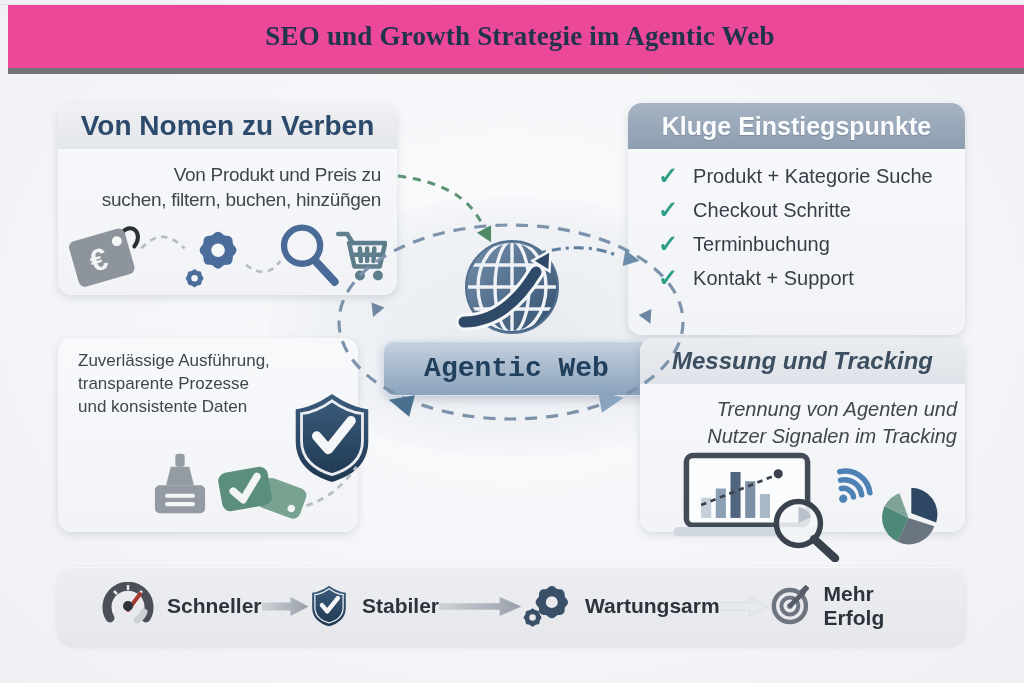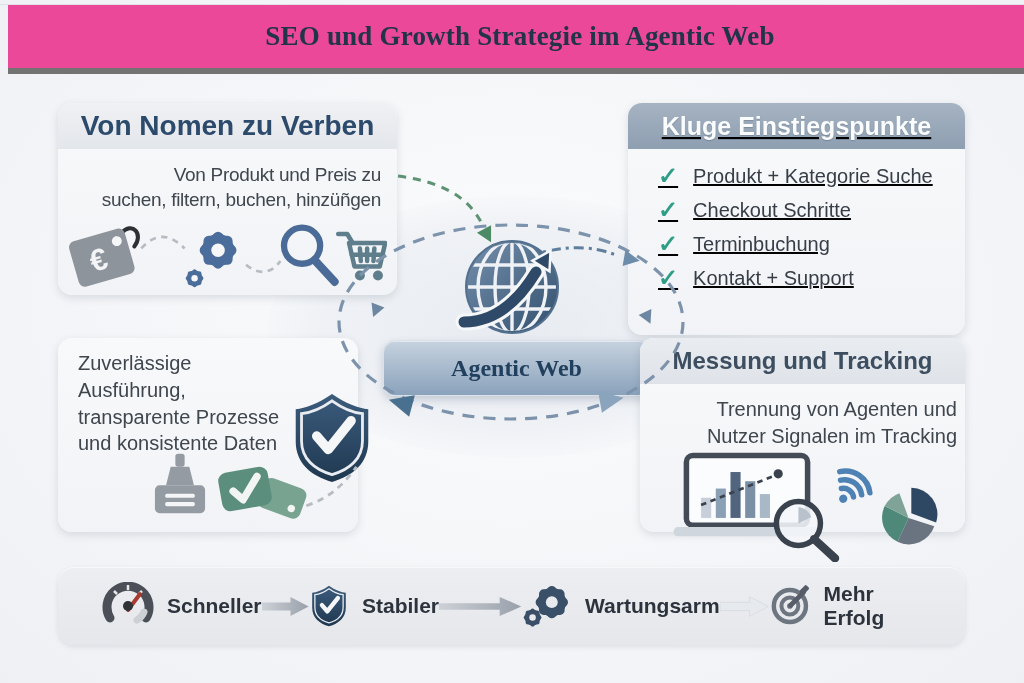--- a/index.html
+++ b/index.html
@@ -21,45 +21,45 @@
     position:absolute;left:268px;top:196px;width:492px;height:262px;border-radius:50%;
     background:radial-gradient(ellipse at center, rgba(221,226,234,.65) 0%, rgba(221,226,234,.35) 55%, rgba(221,226,234,0) 75%);
     z-index:1;
   }
   .pill{
     position:absolute;left:383px;top:340px;width:265px;height:54px;border-radius:12px;z-index:2;
     background:linear-gradient(180deg,#c6d2df,#8aa2bb);
     border:1px solid #d9e1ea;
     box-shadow:0 4px 9px rgba(50,70,100,.22), inset 0 1px 0 rgba(255,255,255,.5);
     display:flex;align-items:center;justify-content:center;
-    font-family:Liberation Serif, serif;font-weight:bold;font-size:24px;color:#21405e;
+    font-family:Liberation Mono, monospace;font-weight:bold;font-size:28px;color:#21405e;
   }
   .card{
     position:absolute;border-radius:14px;z-index:3;
     background:linear-gradient(180deg,#f8f9fb,#f2f3f6);
     box-shadow:0 3px 9px rgba(50,65,90,.15);
   }
   .card-h{
     height:46px;border-radius:14px 14px 0 0;
     display:flex;align-items:center;justify-content:center;
     font-weight:bold;
   }
   .h-light{background:linear-gradient(180deg,#f0f1f4,#e3e6eb);color:#2c4a6b;font-size:28px;}
   .h-steel{background:linear-gradient(180deg,#a6b3c2,#8e9fb1);color:#fbfcfe;font-size:25px;text-shadow:0 1px 1px rgba(40,55,75,.25);}
   .h-gray{background:linear-gradient(180deg,#e9ecf0,#dfe3e9);color:#3c4e60;font-size:24px;}
   .card-nouns{left:58px;top:103px;width:339px;height:192px;}
-  .card-entry{left:628px;top:103px;width:337px;height:232px;text-decoration:underline;}
+  .card-entry{left:628px;top:103px;width:337px;height:232px;}
   .card-eeat{left:58px;top:338px;width:300px;height:194px;}
-  .card-tracking{left:640px;top:338px;width:325px;height:194px;}
+  .card-tracking{left:640px;top:338px;width:325px;height:194px;font-style:italic;}
   .body-text{
     white-space:pre-line;color:#3f464e;font-size:19px;line-height:1.32;letter-spacing:-0.3px;
     padding:13px 16px 0 18px;
     text-align:right;
   }
-  .eeat-text{white-space:pre-line;color:#3f464e;font-size:20px;line-height:1.34;padding:12px 0 0 20px;width:225px;}
+  .eeat-text{white-space:pre-line;color:#3f464e;font-size:17px;line-height:1.34;padding:12px 0 0 20px;width:225px;}
   .track-text{white-space:pre-line;color:#3f464e;font-size:20px;line-height:1.34;padding:12px 8px 0;text-align:right;}
   .check-list{margin:15px 0 0 30px;display:flex;flex-direction:column;gap:10px;}
   .check-row{display:flex;align-items:center;gap:15px;font-size:20px;color:#373e48;}
   .chk{color:#2f9e87;font-size:24px;font-weight:bold;line-height:1;}
   .eeat-shield{position:absolute;right:-16px;top:50px;width:84px;height:100px;}
   .eeat-icons{position:absolute;left:88px;bottom:4px;width:224px;height:78px;}
   .footer{
     position:absolute;left:58px;top:567px;width:907px;height:78px;border-radius:16px;z-index:3;
     background:linear-gradient(180deg,#eceef1,#e5e7eb);
     box-shadow:0 2px 5px rgba(60,70,90,.12), inset 0 1px 0 rgba(255,255,255,.6);

